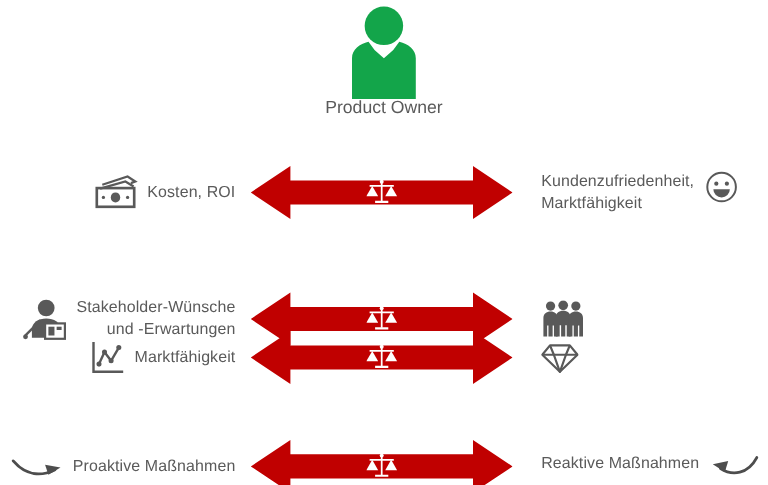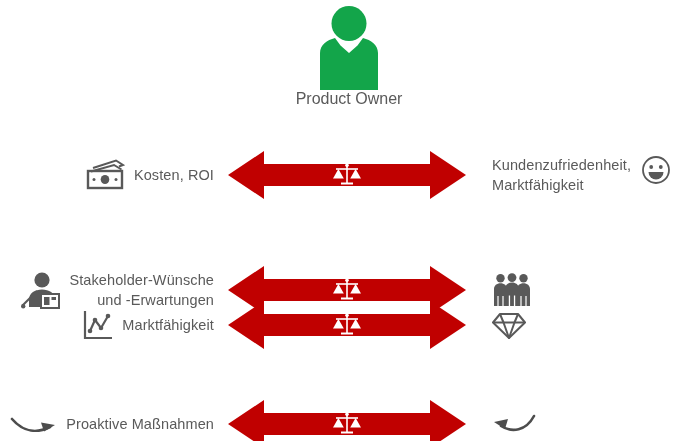--- a/index.html
+++ b/index.html
@@ -273,18 +273,19 @@
           <line x1="8" y1="21.5" x2="20" y2="21.5" stroke-width="2"></line>
         </g>
         <circle cx="14" cy="3.2" r="1.8" fill="#ffffff"></circle>
         <polygon points="3,7 8.4,16.5 -2.4,16.5" fill="#ffffff" transform="translate(2.4,0)"></polygon>
         <polygon points="25,7 30.4,16.5 19.6,16.5" fill="#ffffff" transform="translate(-2.4,0)"></polygon>
       </svg>
     </div>
   </div>
 
   <div class="side-right">
+    <div class="label">Reaktive Maßnahmen</div>
     <svg class="ico" width="44" height="26" viewBox="0 0 44 26" aria-hidden="true">
       <path d="M42 5 C34 20 20 22 9 15" fill="none" stroke="#4d4d4d" stroke-width="2.6" stroke-linecap="round"></path>
       <polygon points="2,11 16,8 13,18" fill="#4d4d4d"></polygon>
     </svg>
   </div>
 </div>
 
 </body></html>

